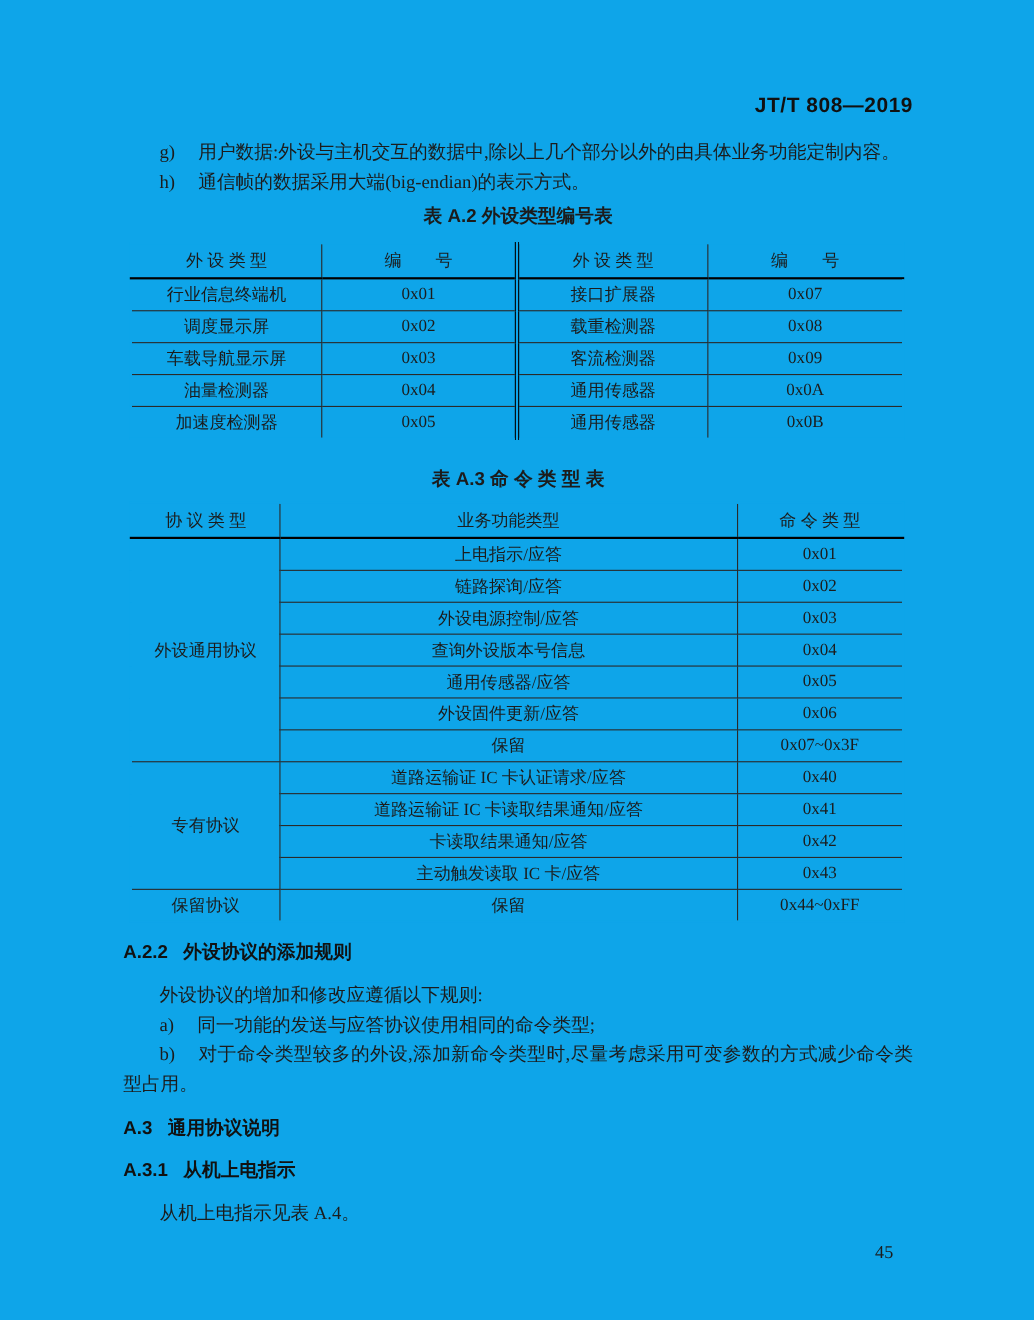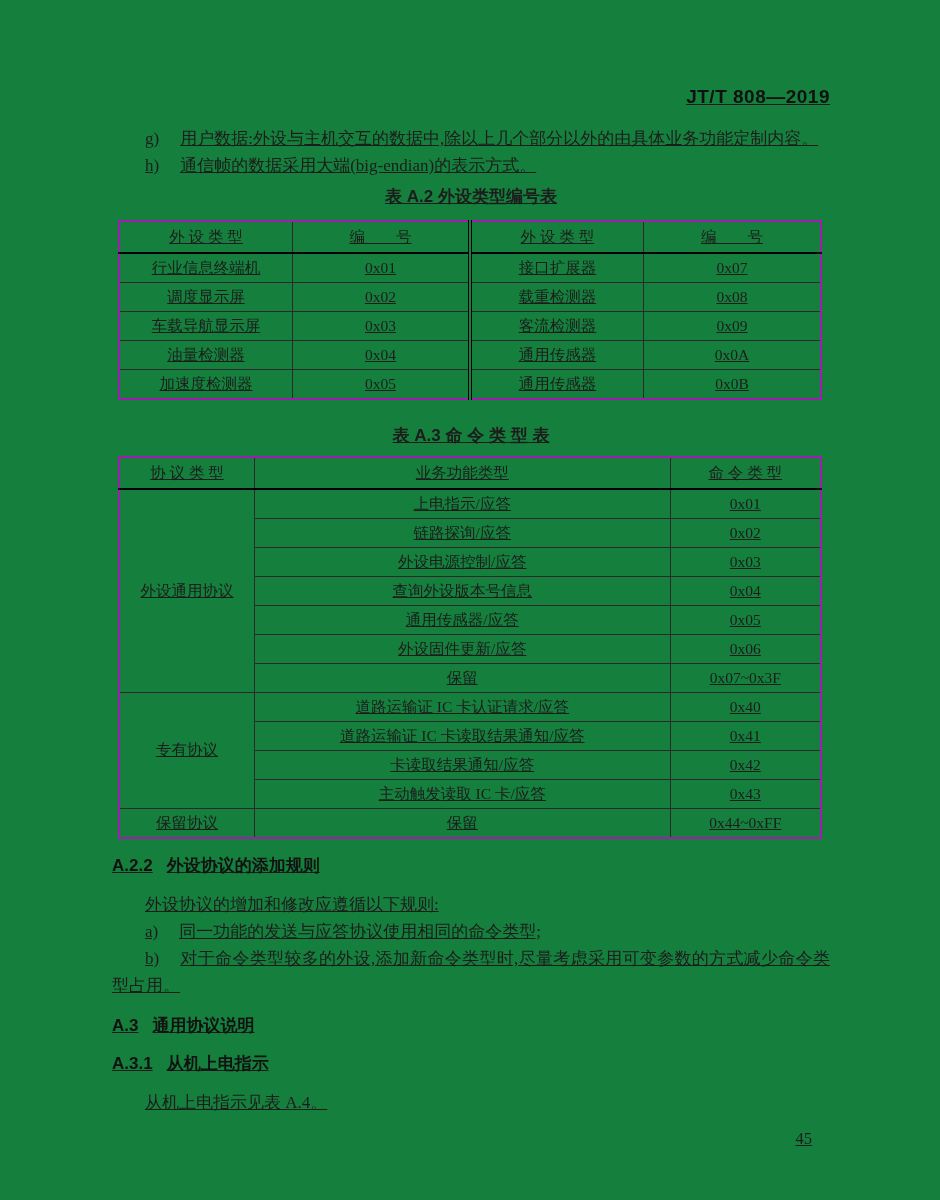--- a/index.html
+++ b/index.html
@@ -1,25 +1,24 @@
 <!DOCTYPE html>
 <html><head>
 <meta charset="utf-8">
 <style>
   html, body { margin: 0; padding: 0; background: #e8e8e8; }
   .page {
     width: 940px; height: 1200px;
-    background: #15803d;
+    background: #0ea5e9;
     box-sizing: border-box;
     padding: 0 110px 0 112px;
     font-family: "Liberation Serif", "DejaVu Serif", serif;
     color: #1c1c1c;
     position: relative;
     overflow: hidden;
-    text-decoration: underline;
   }
   .doc-number {
     padding-top: 86px;
     text-align: right;
     font-family: "Liberation Sans", "DejaVu Sans", sans-serif;
     font-weight: bold;
     font-size: 19px;
     letter-spacing: 0.5px;
     color: #111;
   }
@@ -53,21 +52,21 @@
   .t-a3 { margin-top: 10px; }
   table.doc-table th, table.doc-table td {
     border: 1px solid #2a2a2a;
     text-align: center;
     vertical-align: middle;
     font-weight: normal;
     padding: 0 4px;
     overflow: hidden;
     white-space: nowrap;
   }
-  table.doc-table { border: 2px solid #a21caf; }
+  table.doc-table { border: 2px solid #0ea5e9; }
   table.doc-table tr.head th { border-bottom: 2px solid #000; height: 30px; }
   .t-a2 td { height: 28px; }
   .t-a3 tr.head th { height: 32px; }
   .t-a3 td { height: 28px; }
   
   .t-a2 th:nth-child(3), .t-a2 td:nth-child(3) { border-left: 4px double #000; }
   .heading {
     font-family: "Liberation Sans", "DejaVu Sans", sans-serif;
     font-weight: bold;
     font-size: 17px;

